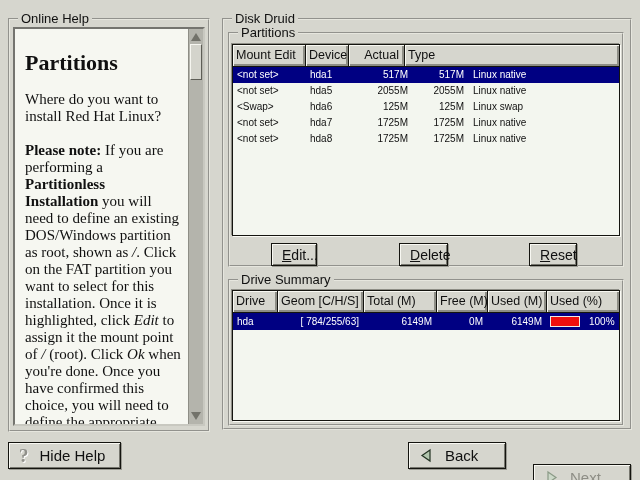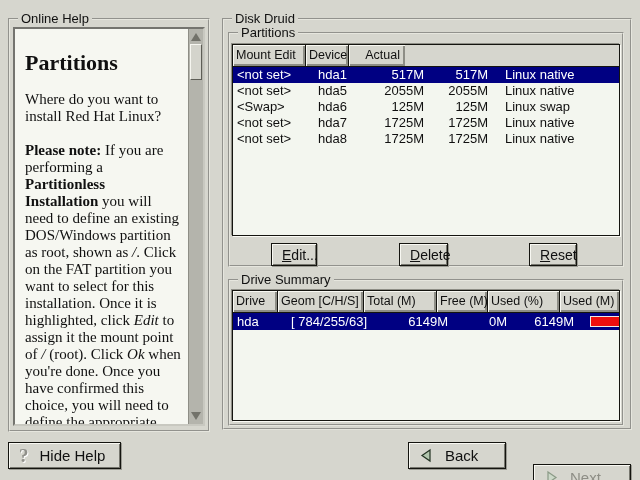--- a/index.html
+++ b/index.html
@@ -52,21 +52,21 @@
     position:absolute;border:1px solid #14140f;background:#f3f6ef;
     box-shadow:-1px -1px 0 #8e8e86, 1px 1px 0 #fbfbf5;
   }
   .clist-head{display:flex;height:22px;border-bottom:1px solid #14140f;background:var(--win,#d6d6ce);}
   .hcell{
     height:21px;line-height:21px;font-size:12.5px;padding:0 3px;white-space:nowrap;overflow:hidden;
     border-right:1px solid #14140f;
     box-shadow:inset 1px 1px 0 #f8f8f2, inset -2px -2px 0 #8e8e86;
   }
   .hcell:last-child{border-right:none;}
-  .row{display:flex;height:16px;line-height:16px;font-size:13px;white-space:nowrap;gap:8px;}
+  .row{display:flex;height:16px;line-height:16px;font-size:10px;white-space:nowrap;}
   .row .cell{overflow:hidden;padding:0 4px;}
   .row.selected{background:var(--sel,#000082);color:#ffffff;}
   .num{text-align:right;padding-right:5px !important;}
   
   .c-mount{width:73px;} .c-dev{width:43px;} .c-req{width:64px;} .c-act{width:56px;} .c-type{flex:1;}
   
   .d-drive{width:45px;} .d-geom{width:86px;} .d-total{width:73px;} .d-free{width:51px;} .d-usedm{width:59px;} .d-usedp{flex:1;}
   .drow{height:17px;line-height:17px;}
   .pct-cell{display:flex;align-items:center;padding:0 0 0 3px;flex:1;overflow:hidden;}
   .usage-bar{width:30px;height:11px;background:var(--bar,#ee0e0e);border:1px solid #eceae6;margin-right:9px;flex:none;}
@@ -123,20 +123,21 @@
 
   <div class="frame" style="left:228px;top:32px;width:396px;height:235px;">
     <span class="frame-label">Partitions</span>
   </div>
 
   <div class="clist" style="left:232px;top:44px;width:388px;height:192px;">
     <div class="clist-head">
       <div class="hcell c-mount">Mount Edit</div>
       <div class="hcell c-dev">Device</div>
       <div class="hcell c-act num">Actual</div>
+      <div class="hcell c-type">Type</div>
     </div>
     <div class="clist-body">
       <div class="row selected">
         <div class="cell c-mount">&lt;not set&gt;</div>
         <div class="cell c-dev">hda1</div>
         <div class="cell c-req num">517M</div>
         <div class="cell c-act num">517M</div>
         <div class="cell c-type">Linux native</div>
       </div>
       <div class="row">
@@ -183,22 +184,22 @@
   <div class="frame" style="left:228px;top:279px;width:396px;height:147px;">
     <span class="frame-label">Drive Summary</span>
   </div>
 
   <div class="clist" style="left:232px;top:290px;width:388px;height:131px;">
     <div class="clist-head">
       <div class="hcell d-drive">Drive</div>
       <div class="hcell d-geom">Geom [C/H/S]</div>
       <div class="hcell d-total">Total (M)</div>
       <div class="hcell d-free">Free (M)</div>
+      <div class="hcell d-usedm">Used (M)</div>
       <div class="hcell d-usedp">Used (%)</div>
-      <div class="hcell d-usedm">Used (M)</div>
     </div>
     <div class="clist-body">
       <div class="row drow selected">
         <div class="cell d-drive">hda</div>
         <div class="cell d-geom num">[ 784/255/63]</div>
         <div class="cell d-total num">6149M</div>
         <div class="cell d-free num">0M</div>
         <div class="cell d-usedm num">6149M</div>
         <div class="pct-cell">
           <span class="usage-bar"></span>

